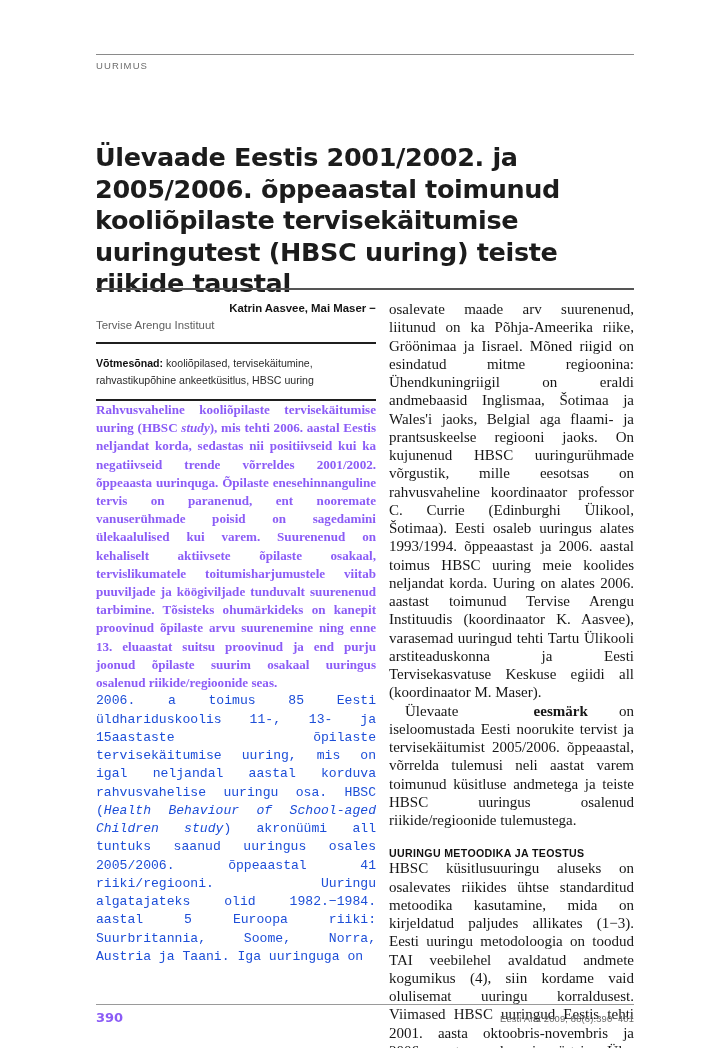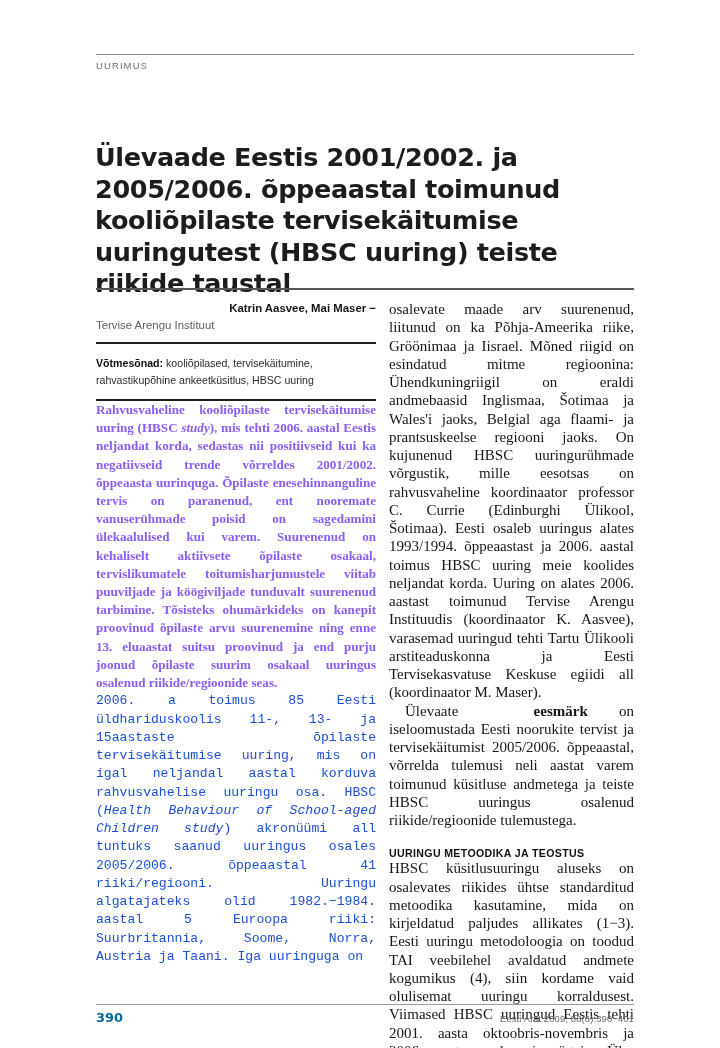--- a/index.html
+++ b/index.html
@@ -162,21 +162,21 @@
     height: 1px;
     background: #9a9a9a;
   }
   .page-number {
     position: absolute;
     left: 96px;
     top: 1010px;
     font-family: "DejaVu Sans", sans-serif;
     font-weight: bold;
     font-size: 13px;
-    color: #0369a1;
+    color: #8b5cf6;
   }
   .citation {
     position: absolute;
     right: 86px;
     top: 1013px;
     font-family: "Liberation Sans", sans-serif;
     font-size: 9.4px;
     color: #676767;
     letter-spacing: 0.15px;
   }

